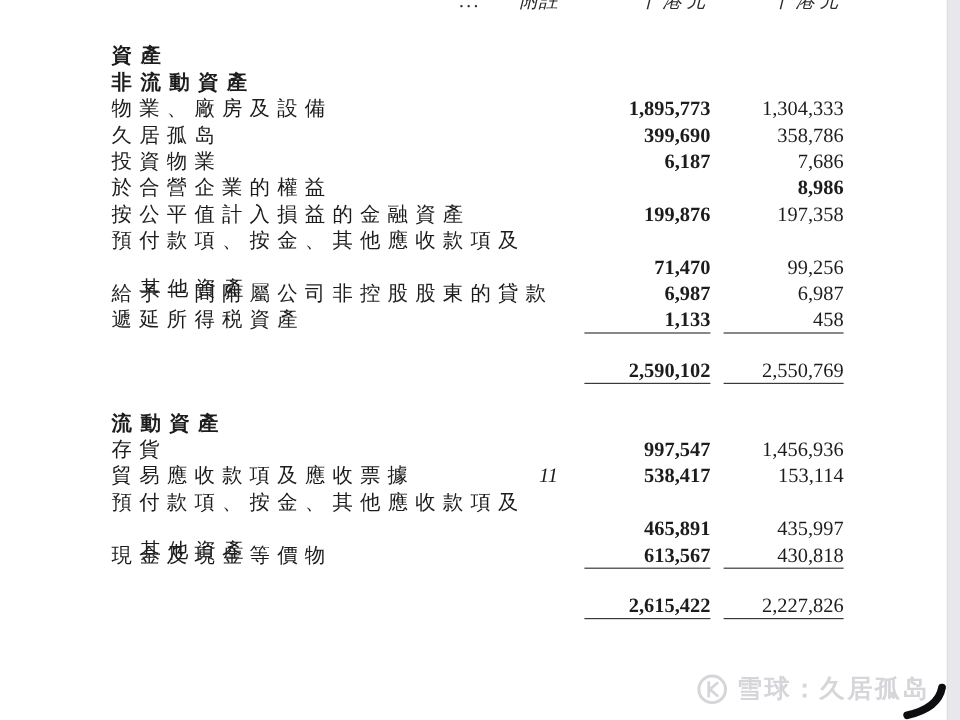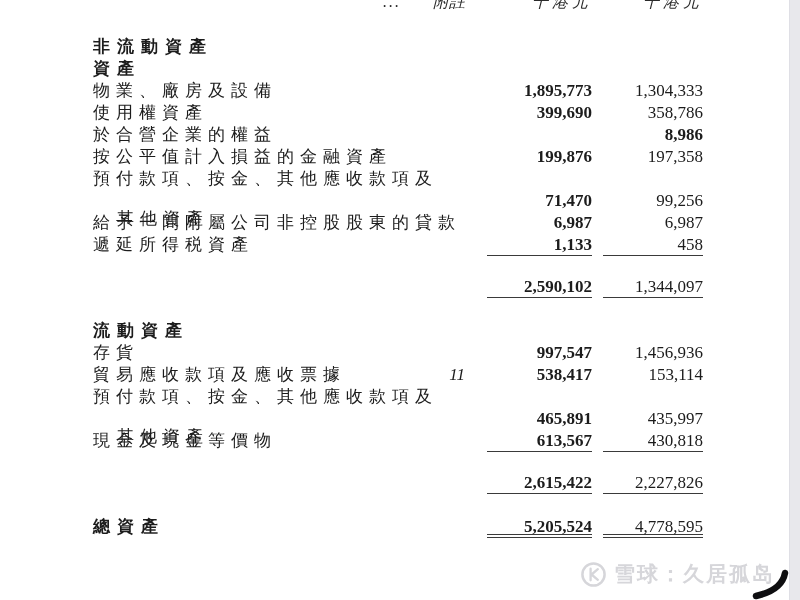--- a/index.html
+++ b/index.html
@@ -48,42 +48,48 @@
   <div class="sheet">
     <div class="row header-row">
       <div class="c-label">...</div>
       <div class="c-note">附註</div>
       <div class="c-v1">千港元</div>
       <div class="c-v2">千港元</div>
     </div>
     <div id="rows">
         <div class="spacer" style="height: 23px;"></div>
         <div class="row">
-      <div class="c-label bold">非流動資產</div>
+      <div class="c-label bold">資產</div>
       <div class="c-note"></div>
       <div class="c-v1"></div>
       <div class="c-v2"></div>
     </div>
         <div class="row">
-      <div class="c-label bold">資產</div>
+      <div class="c-label bold">非流動資產</div>
       <div class="c-note"></div>
       <div class="c-v1"></div>
       <div class="c-v2"></div>
     </div>
         <div class="row">
       <div class="c-label">物業、廠房及設備</div>
       <div class="c-note"></div>
       <div class="c-v1">1,895,773</div>
       <div class="c-v2">1,304,333</div>
     </div>
         <div class="row">
-      <div class="c-label">使用權資產</div>
+      <div class="c-label">久居孤岛</div>
       <div class="c-note"></div>
       <div class="c-v1">399,690</div>
       <div class="c-v2">358,786</div>
+    </div>
+        <div class="row">
+      <div class="c-label">投資物業</div>
+      <div class="c-note"></div>
+      <div class="c-v1">6,187</div>
+      <div class="c-v2">7,686</div>
     </div>
         <div class="row">
       <div class="c-label">於合營企業的權益</div>
       <div class="c-note"></div>
       <div class="c-v1">8,986</div>
     </div>
         <div class="row">
       <div class="c-label">按公平值計入損益的金融資產</div>
       <div class="c-note"></div>
       <div class="c-v1">199,876</div>
@@ -111,21 +117,21 @@
       <div class="c-label">遞延所得税資產</div>
       <div class="c-note"></div>
       <div class="c-v1 rule-single">1,133</div>
       <div class="c-v2 rule-single">458</div>
     </div>
         <div class="spacer" style="height: 20px;"></div>
         <div class="row">
       <div class="c-label"></div>
       <div class="c-note"></div>
       <div class="c-v1 rule-single">2,590,102</div>
-      <div class="c-v2 rule-single">1,344,097</div>
+      <div class="c-v2 rule-single">2,550,769</div>
     </div>
         <div class="spacer" style="height: 22px;"></div>
         <div class="row">
       <div class="c-label bold">流動資產</div>
       <div class="c-note"></div>
       <div class="c-v1"></div>
       <div class="c-v2"></div>
     </div>
         <div class="row">
       <div class="c-label">存貨</div>
@@ -158,26 +164,20 @@
       <div class="c-v2 rule-single">430,818</div>
     </div>
         <div class="spacer" style="height: 20px;"></div>
         <div class="row">
       <div class="c-label"></div>
       <div class="c-note"></div>
       <div class="c-v1 rule-single">2,615,422</div>
       <div class="c-v2 rule-single">2,227,826</div>
     </div>
         <div class="spacer" style="height: 22px;"></div>
-        <div class="row">
-      <div class="c-label bold">總資產</div>
-      <div class="c-note"></div>
-      <div class="c-v1 rule-double">5,205,524</div>
-      <div class="c-v2 rule-double">4,778,595</div>
-    </div>
       </div>
   </div>
 
   <div class="edge-band"></div>
 
   <div class="watermark">
     <span class="wm-logo">
       <svg width="27" height="27" viewBox="0 0 28 28">
         <circle cx="14" cy="14" r="11.5" fill="none" stroke="#d6d6da" stroke-width="2.6"></circle>
         <path d="M11 8 L11 20 M18.5 8.5 L12 14 L18.5 19.5" fill="none" stroke="#d6d6da" stroke-width="2.4" stroke-linecap="round" stroke-linejoin="round"></path>

